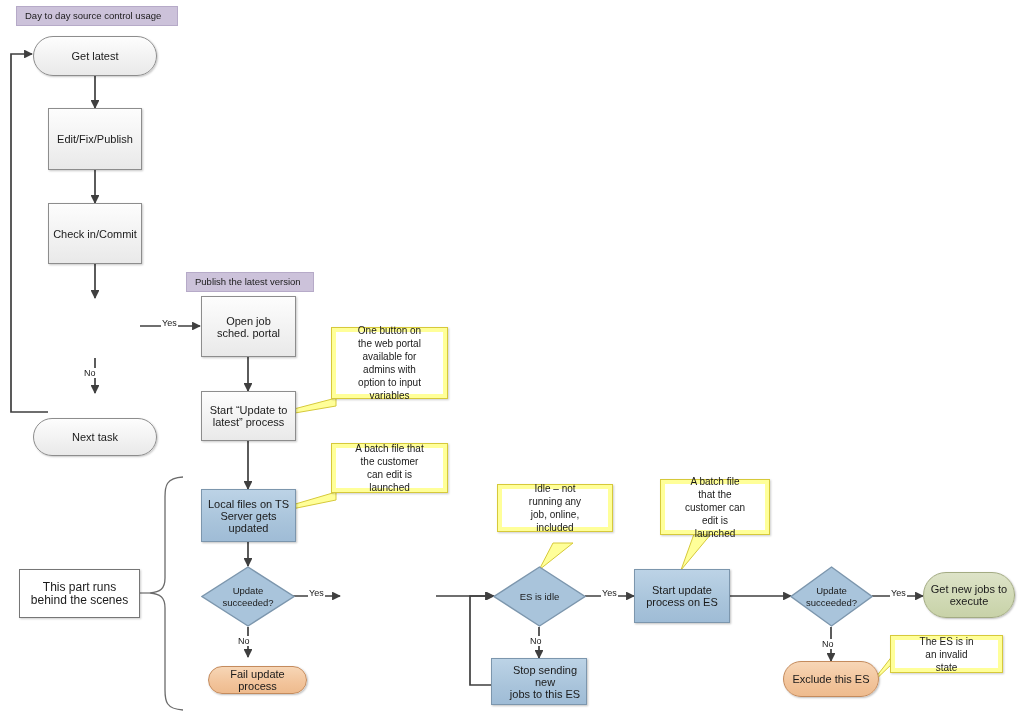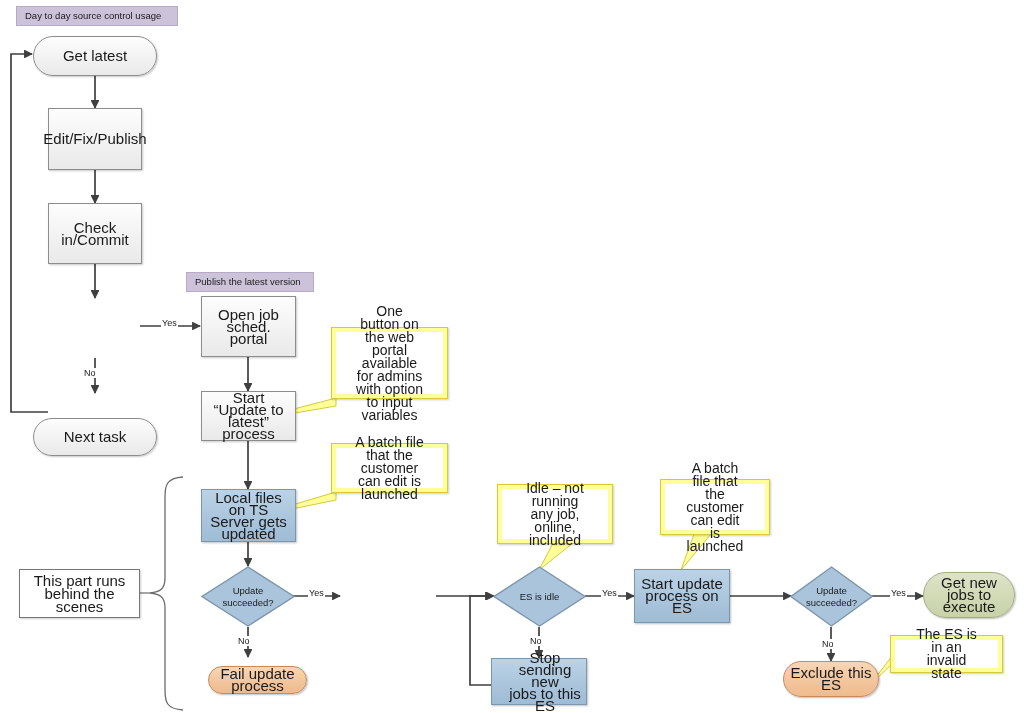--- a/index.html
+++ b/index.html
@@ -6,21 +6,21 @@
   body{font-family:"Liberation Sans",sans-serif;}
   #canvas{position:relative;width:1026px;height:713px;background:#ffffff;overflow:hidden;}
 
   .svg-layer{position:absolute;left:0;top:0;width:1026px;height:713px;pointer-events:none;}
 
   
   .node{
     position:absolute;
     display:flex;align-items:center;justify-content:center;
     text-align:center;
-    font-size:15px;line-height:12px;color:#1a1a1a;
+    font-size:11px;line-height:12px;color:#1a1a1a;
     box-sizing:border-box;
     padding:2px 4px;
   }
   .proc{
     border:1px solid #8d8d8d;
     background:linear-gradient(180deg,#fdfdfd 0%,#f2f2f2 55%,#e9e9e9 100%);
     box-shadow:1px 1px 2px rgba(0,0,0,.22);
   }
   .term{
     border:1px solid #8d8d8d;
@@ -65,21 +65,21 @@
     padding:3px 8px;
     box-sizing:border-box;
     white-space:nowrap;
   }
 
   
   .annot{
     position:absolute;
     border:1px solid #767676;
     background:#ffffff;
-    font-size:15px;line-height:13px;
+    font-size:12px;line-height:13px;
     color:#1a1a1a;
     display:flex;align-items:center;justify-content:center;text-align:center;
     box-sizing:border-box;
     padding:3px 5px;
     box-shadow:1px 1px 2px rgba(0,0,0,.2);
   }
 
   
   .callout{position:absolute;}
   .callout .body{
@@ -90,21 +90,21 @@
     box-sizing:border-box;
     padding:4px;
     box-shadow:1px 1px 2px rgba(0,0,0,.2);
   }
   .callout .inner{
     width:100%;height:100%;
     background:#ffffff;
     box-sizing:border-box;
     display:flex;align-items:center;justify-content:center;
     text-align:center;
-    font-size:14px;line-height:13px;color:#1a1a1a;
+    font-size:10px;line-height:13px;color:#1a1a1a;
     padding:2px 19px;
   }
 
   
   .elabel{
     position:absolute;
     font-size:9px;line-height:10px;color:#1a1a1a;
     background:#ffffff;
     padding:0 1px;
     white-space:nowrap;
@@ -264,21 +264,21 @@
       <div class="inner">One button on the web portal available for admins with option to input variables</div>
     </div>
   </div>
 
   <div class="callout" style="left:331px;top:443px;width:117px;height:50px;">
     <div class="body">
       <div class="inner">A batch file that the customer can edit is launched</div>
     </div>
   </div>
 
-  <div class="callout" style="left:497px;top:484px;width:116px;height:60px;">
+  <div class="callout" style="left:497px;top:484px;width:116px;height:48px;">
     <div class="body">
       <div class="inner">Idle – not running any job, online, included</div>
     </div>
   </div>
 
   <div class="callout" style="left:660px;top:479px;width:110px;height:56px;">
     <div class="body">
       <div class="inner">A batch file that the customer can edit is launched</div>
     </div>
   </div>

